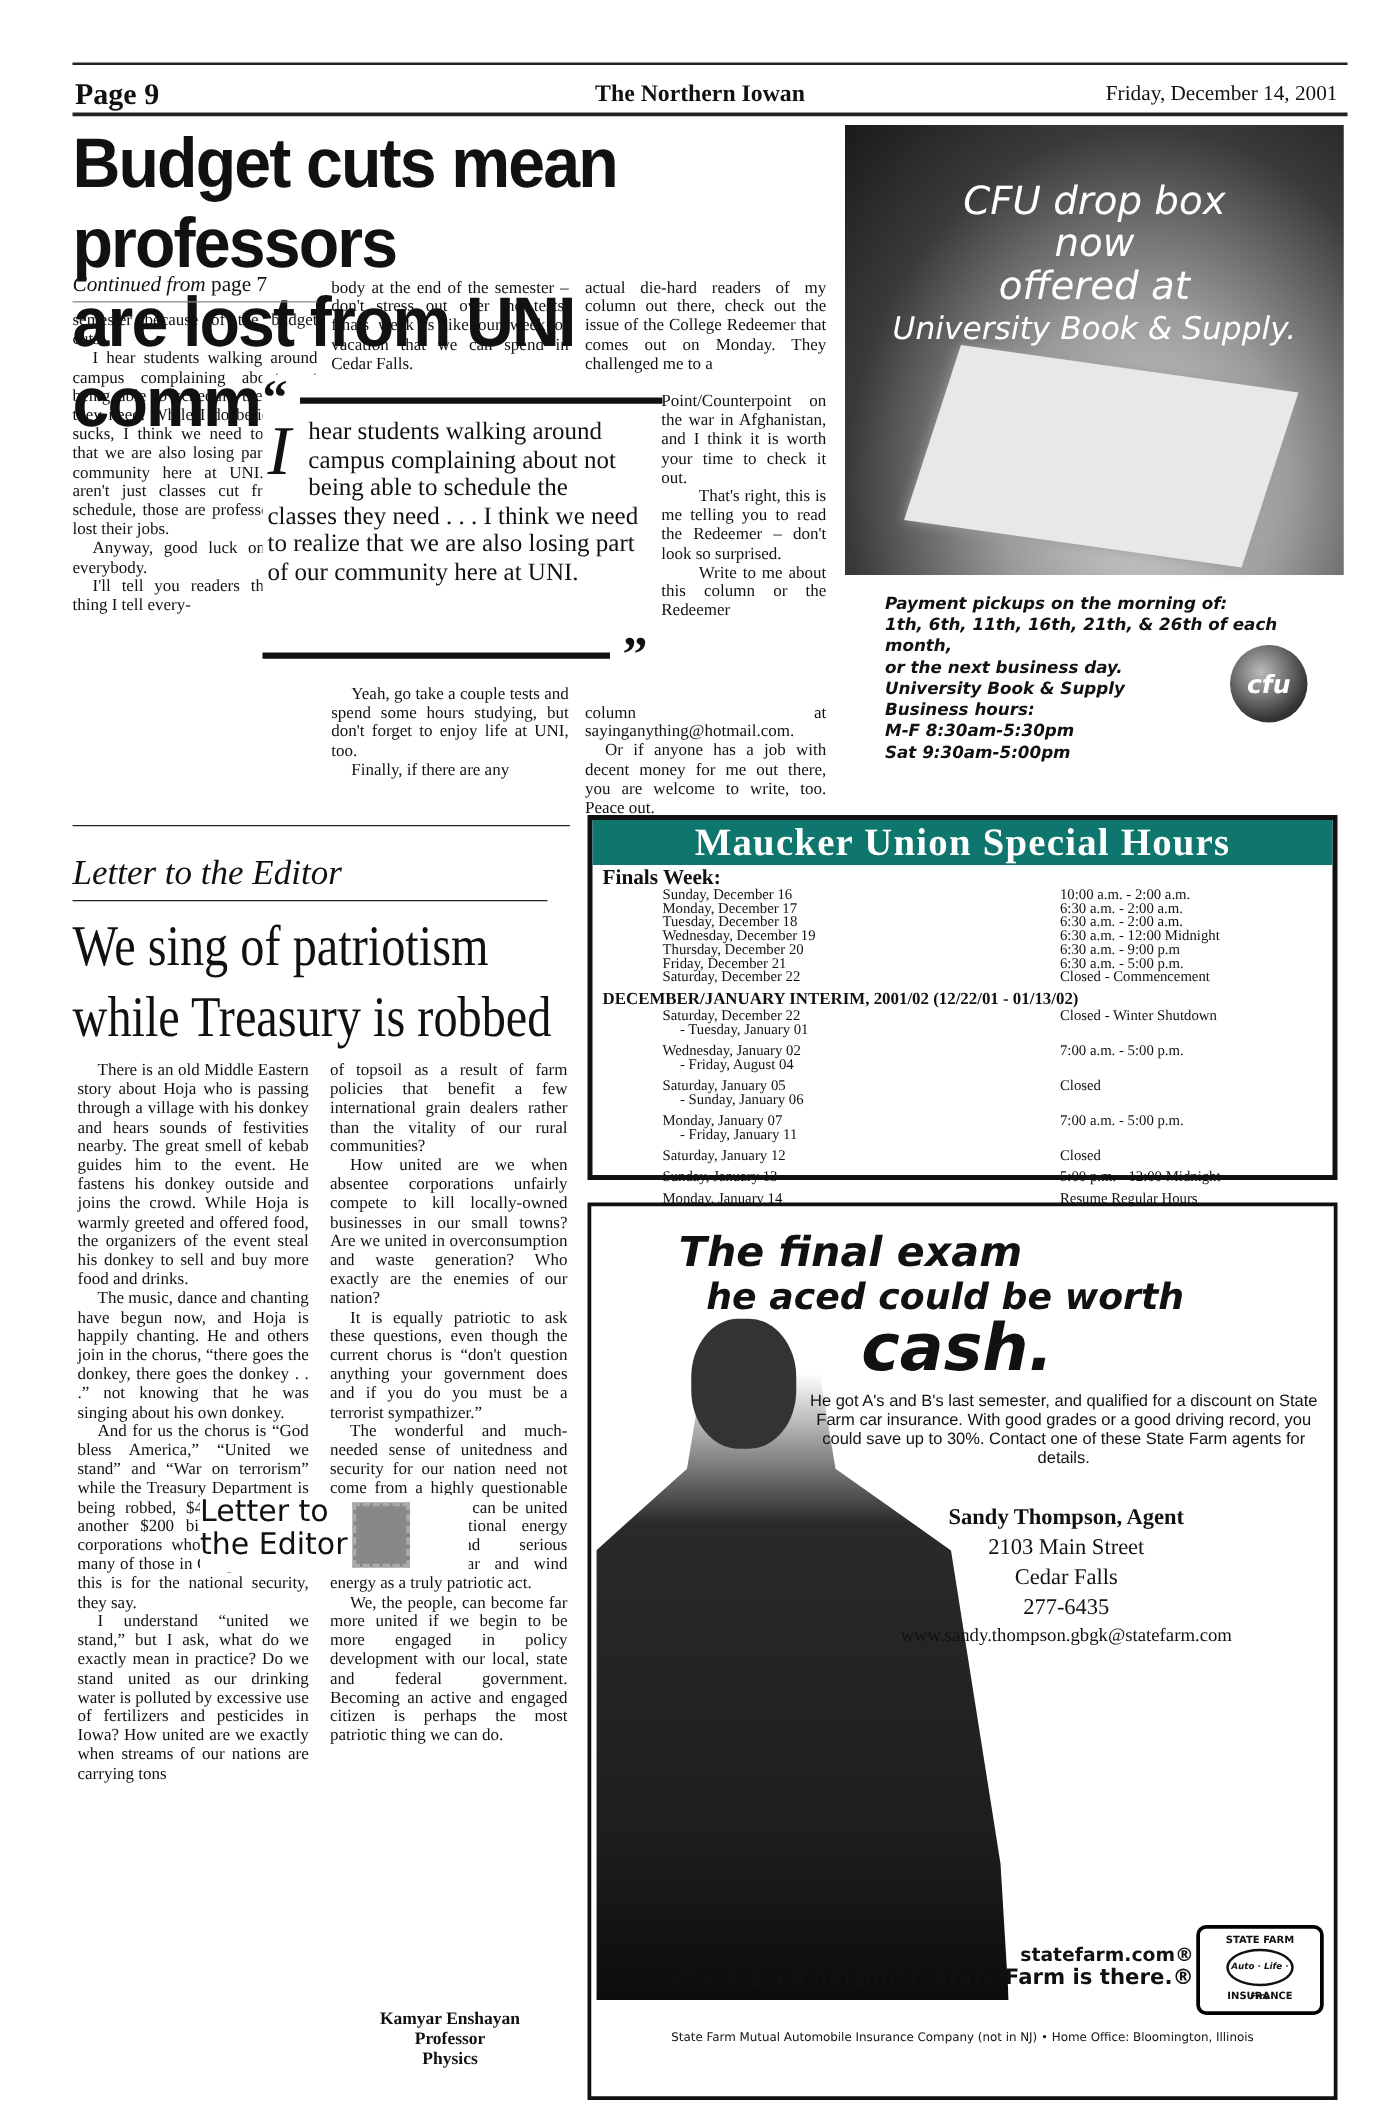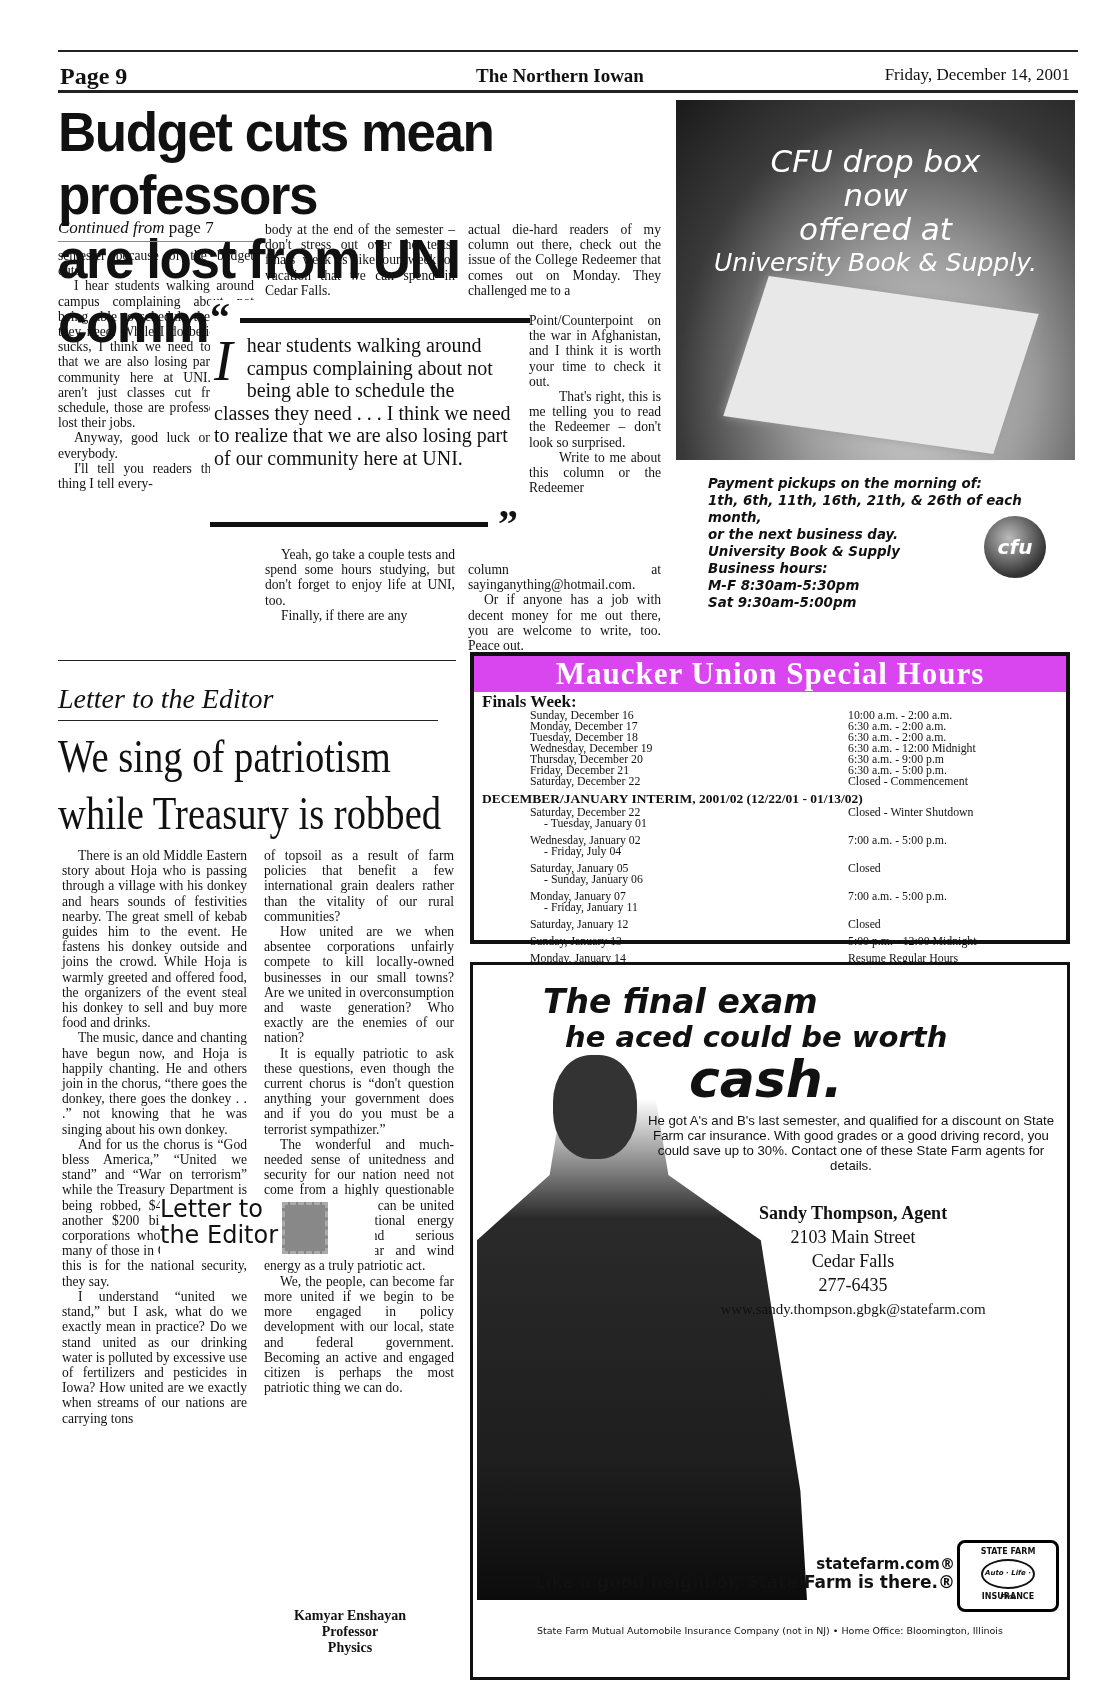--- a/index.html
+++ b/index.html
@@ -29,21 +29,21 @@
   .cfu-title .sub{font-size:25px;}
   .envelope{position:absolute;left:70px;top:195px;width:270px;height:140px;background:#e8e8e8;
      transform:skew(-18deg,8deg);box-shadow:0 0 10px #999;}
   .cfu-info{position:absolute;left:32px;top:375px;font-family:"DejaVu Sans",sans-serif;font-style:italic;font-weight:bold;
      font-size:13.4px;line-height:17px;}
   .cfu-logo{position:absolute;left:308px;top:416px;width:62px;height:62px;border-radius:50%;
      background:radial-gradient(circle at 40% 35%,#bbb,#333 70%);color:#fff;text-align:center;
      font-family:"DejaVu Sans",sans-serif;font-weight:bold;font-style:italic;font-size:20px;line-height:62px;}
   
   .mu{left:470px;top:652px;width:600px;height:292px;border:4px solid #111;box-sizing:border-box;}
-  .mu-head{height:36px;background:#d946ef;color:#fff;font-size:31px;font-weight:bold;text-align:center;line-height:36px;letter-spacing:1px;}
+  .mu-head{height:36px;background:#0f766e;color:#fff;font-size:31px;font-weight:bold;text-align:center;line-height:36px;letter-spacing:1px;}
   .mu-section{font-size:17px;font-weight:bold;padding-left:8px;line-height:16px;}
   .mu-row{position:relative;font-size:11.8px;line-height:11.5px;}
   .mu-row .d{position:absolute;left:56px;}
   .mu-row .t{position:absolute;left:374px;}
   
   .letter-kicker{left:58px;top:683px;font-size:28px;font-style:italic;font-family:"Liberation Serif",serif;}
   .letter-title{left:58px;top:728px;font-size:46px;line-height:57px;font-family:"Liberation Serif",serif;transform:scaleX(0.84);transform-origin:left top;width:480px;}
   .lte-stamp{left:160px;top:1196px;width:215px;height:62px;}
   .lte-text{position:absolute;left:0;top:0;font-family:"DejaVu Sans",sans-serif;font-size:24px;line-height:26px;}
   .stamp{position:absolute;left:122px;top:6px;width:40px;height:46px;background:#888;border:3px dashed #aaa;}
@@ -183,21 +183,21 @@
   </div>
   <div class="mu-section" style="font-size:13.5px;margin-top:4px;">DECEMBER/JANUARY INTERIM, 2001/02 (12/22/01 - 01/13/02)</div>
   <div>
     <div class="mu-row" style="height:28px;">
         <span class="d">Saturday, December 22</span>
         <span class="d" style="top:11px;left:70px;">- Tuesday, January 01</span>
         <span class="t">Closed - Winter Shutdown</span>
       </div>
     <div class="mu-row" style="height:28px;">
         <span class="d">Wednesday, January 02</span>
-        <span class="d" style="top:11px;left:70px;">- Friday, July 04</span>
+        <span class="d" style="top:11px;left:70px;">- Friday, August 04</span>
         <span class="t">7:00 a.m. - 5:00 p.m.</span>
       </div>
     <div class="mu-row" style="height:28px;">
         <span class="d">Saturday, January 05</span>
         <span class="d" style="top:11px;left:70px;">- Sunday, January 06</span>
         <span class="t">Closed</span>
       </div>
     <div class="mu-row" style="height:28px;">
         <span class="d">Monday, January 07</span>
         <span class="d" style="top:11px;left:70px;">- Friday, January 11</span>
@@ -231,21 +231,21 @@
   <p>And for us the chorus is “God bless America,” “United we stand” and “War on terrorism” while the Treasury Department is being robbed, $40 billion here, another $200 billion there, by corporations who have financed many of those in Congress. All of this is for the national security, they say.</p>
   <p>I understand “united we stand,” but I ask, what do we exactly mean in practice? Do we stand united as our drinking water is polluted by excessive use of fertilizers and pesticides in Iowa? How united are we exactly when streams of our nations are carrying tons</p>
 </div>
 <div class="col" style="left:264px;top:848px;width:190px;">
   <p class="noind">of topsoil as a result of farm policies that benefit a few international grain dealers rather than the vitality of our rural communities?</p>
   <p>How united are we when absentee corporations unfairly compete to kill locally-owned businesses in our small towns? Are we united in overconsumption and waste generation? Who exactly are the enemies of our nation?</p>
   <p>It is equally patriotic to ask these questions, even though the current chorus is “don't question anything your government does and if you do you must be a terrorist sympathizer.”</p>
   <p>The wonderful and much-needed sense of unitedness and security for our nation need not come from a highly questionable and costly war. We can be united in an intense national energy conservation and serious investment in solar and wind energy as a truly patriotic act.</p>
   <p>We, the people, can become far more united if we begin to be more engaged in policy development with our local, state and federal government. Becoming an active and engaged citizen is perhaps the most patriotic thing we can do.</p>
 </div>
-<div class="abs" style="left:270px;top:1608px;width:160px;text-align:center;font-weight:bold;font-size:14px;line-height:16px;">
+<div class="abs" style="left:280px;top:1608px;width:160px;text-align:center;font-weight:bold;font-size:14px;line-height:16px;">
   <div>Kamyar Enshayan</div>
   <div>Professor</div>
   <div>Physics</div>
 </div>
 
 <div class="abs lte-stamp" style="background:#fff;">
   <div class="stamp"></div>
   <div class="lte-text">
     <div>Letter to</div>
     <div>the Editor</div>

